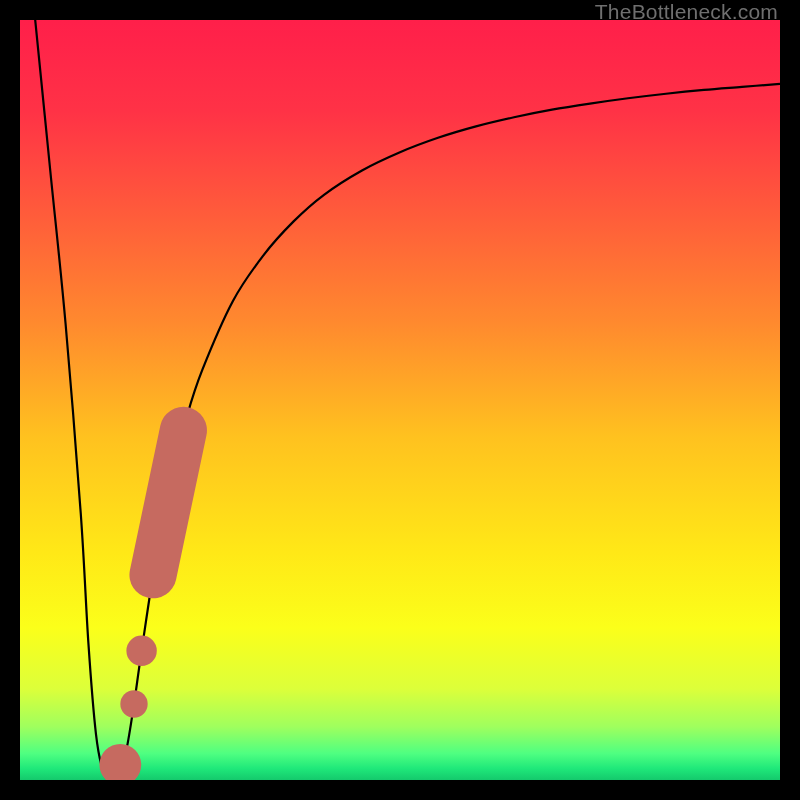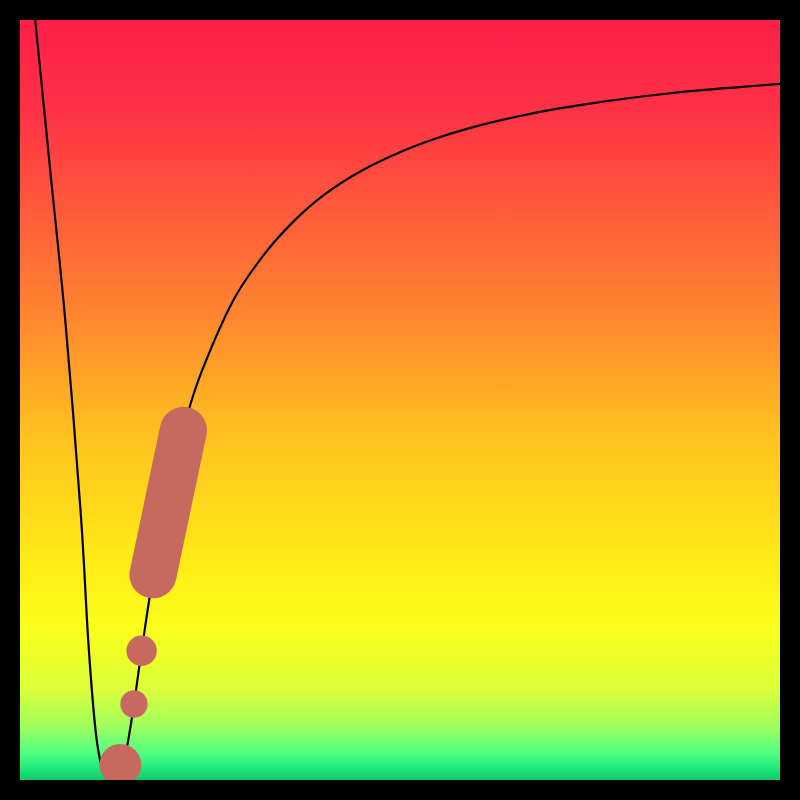--- a/index.html
+++ b/index.html
@@ -46,20 +46,21 @@
     font-weight: 500;
     letter-spacing: 0.2px;
     user-select: none;
   }
 </style>
 </head>
 <body>
 
 <div class="stage">
 
+  <div class="watermark">TheBottleneck.com</div>
 
   <div class="plot-area">
 
     <svg class="gradient-bg" viewBox="0 0 760 760" preserveAspectRatio="none">
       <defs>
         <linearGradient id="bgGrad" x1="0" y1="0" x2="0" y2="1">
             <stop offset="0%" stop-color="#ff1f4a"></stop>
             <stop offset="12%" stop-color="#ff3246"></stop>
             <stop offset="25%" stop-color="#ff5a3b"></stop>
             <stop offset="40%" stop-color="#ff8a2e"></stop>

